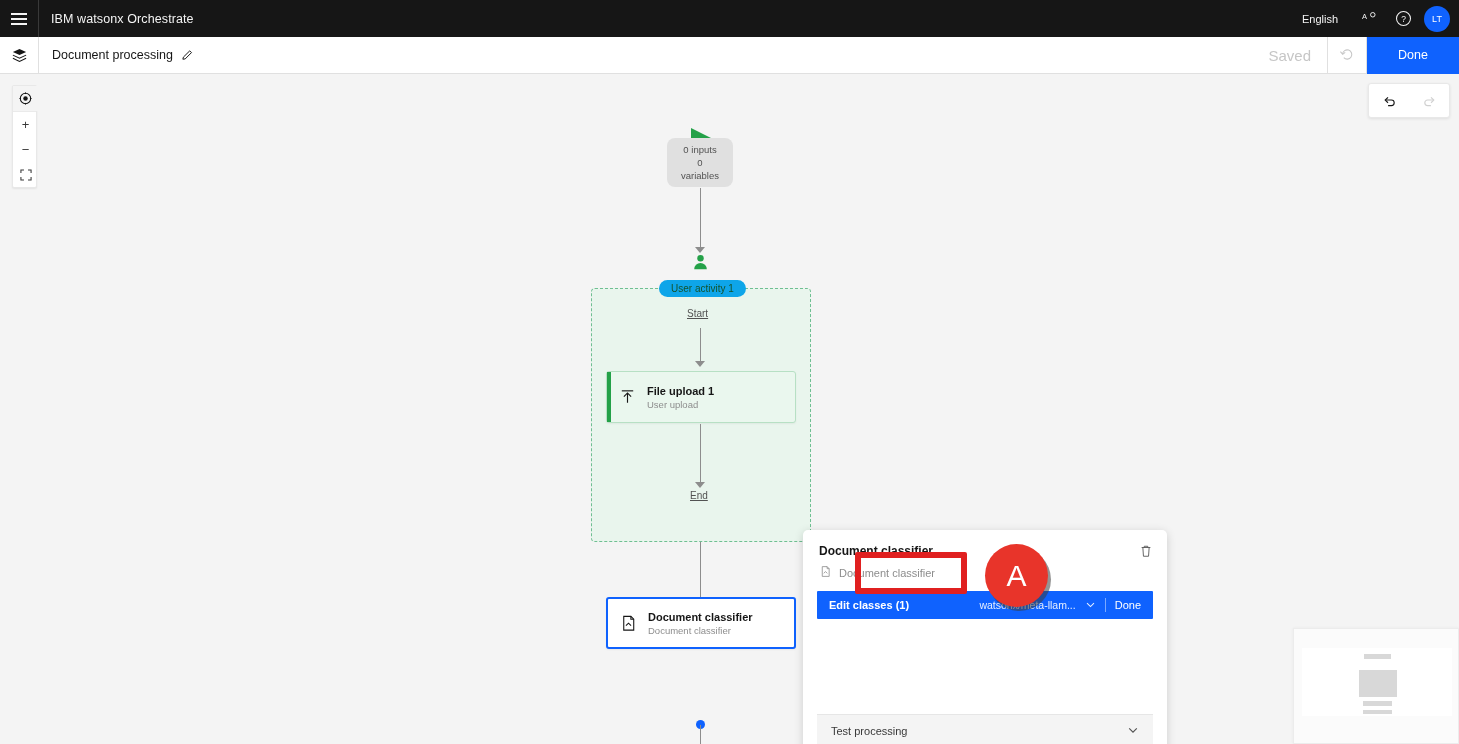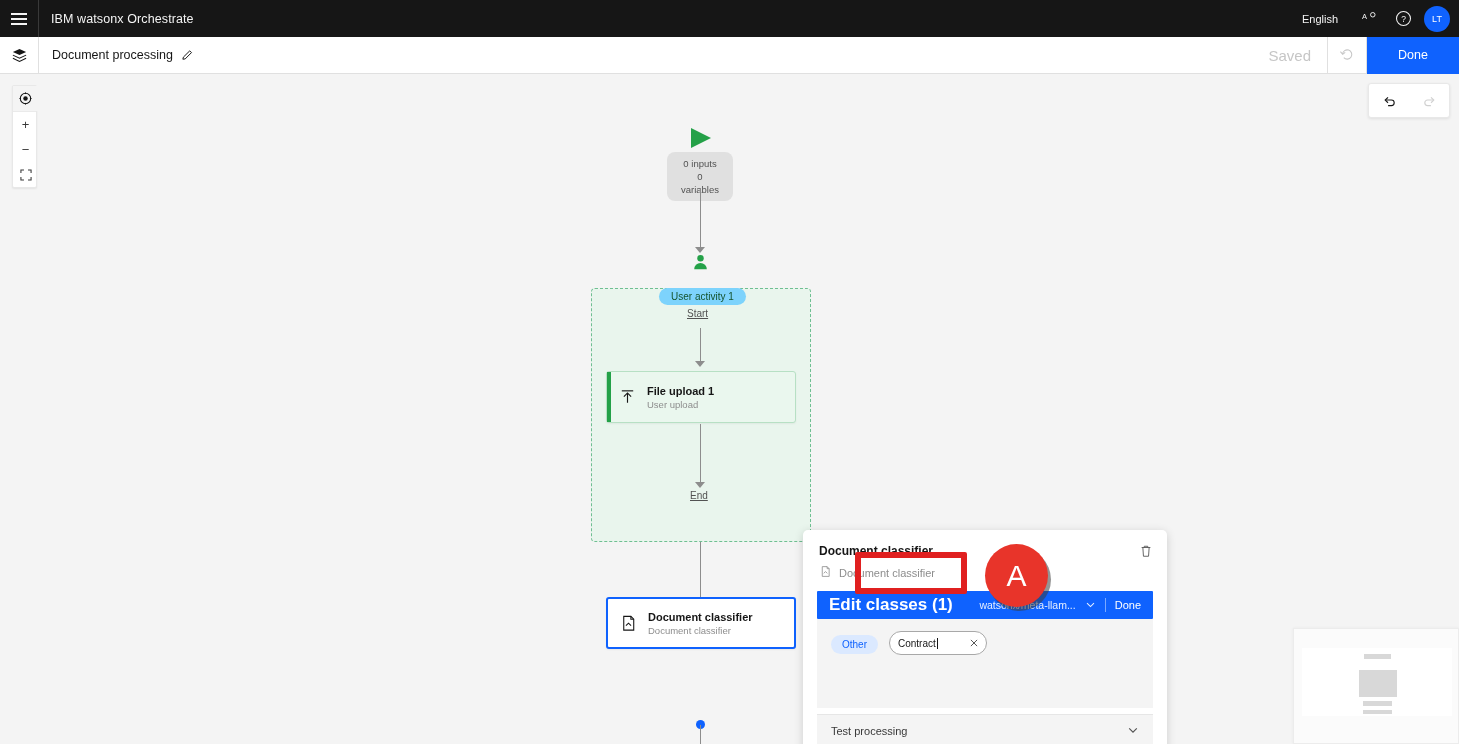--- a/index.html
+++ b/index.html
@@ -120,22 +120,22 @@
     position: absolute; width: 0; height: 0;
     border-left: 5px solid transparent; border-right: 5px solid transparent;
     border-top: 6px solid #8d8d8d;
   }
   .playicon { position: absolute; }
   .useract-group {
     position: absolute; border: 1.5px dashed #6fbf92; border-radius: 4px;
     background: rgba(224,245,232,.55);
   }
   .ua-label {
-    position: absolute; background: #7dd3fc; color: #14532d; font-size: 10px;
-    border-radius: 10px; padding: 3px 12px; font-weight: 500; margin-top: 8px;
+    position: absolute; background: #0ea5e9; color: #14532d; font-size: 10px;
+    border-radius: 10px; padding: 3px 12px; font-weight: 500;
   }
   .se-label { position: absolute; font-size: 10px; color: #525252; text-decoration: underline; }
 
   .card-node {
     position: absolute; width: 190px; height: 52px; background: #eaf7ee;
     border: 1px solid #b7e0c4; border-radius: 3px; display: flex; align-items: center;
     box-shadow: 0 1px 2px rgba(0,0,0,.05);
   }
   .card-node .accent {
     position: absolute; left: 0; top: 0; bottom: 0; width: 4px; background: #24a148;
@@ -165,21 +165,21 @@
     font-size: 11px; color: #8d8d8d; display: flex; align-items: center; gap: 7px;
     margin-top: 7px;
   }
   .trash { position: absolute; right: 14px; top: 14px; cursor: pointer; }
 
   .blue-bar {
     position: absolute; left: 14px; top: 61px; width: 336px; height: 28px;
     background: #0f62fe; color: #fff; display: flex; align-items: center;
     padding: 0 12px; border-radius: 1px;
   }
-  .blue-bar .bb-title { font-size: 17px; font-weight: 700; }
+  .blue-bar .bb-title { font-size: 11px; font-weight: 700; }
   .blue-bar .bb-right { margin-left: auto; display: flex; align-items: center; gap: 9px; }
   .bb-model { font-size: 10.5px; color: #e6efff; cursor: pointer; }
   .bb-vdiv { width: 1px; height: 14px; background: #7aa8ff; }
   .bb-done { font-size: 11px; color: #fff; cursor: pointer; }
 
   .classes-area {
     position: absolute; left: 14px; top: 89px; width: 336px; height: 89px;
     background: #f4f4f4;
   }
   .chip-other {
@@ -318,21 +318,21 @@
     </div>
 
     <div class="flow">
 
       <div class="playicon" style="left:688px; top:52px;">
         <svg width="25" height="22" viewBox="0 0 25 22">
             <path d="M3 1 L23 11 L3 21 Z" fill="#24a148"></path>
           </svg>
       </div>
 
-      <div class="node-pill" style="left:667px; top:77px; width:66px;">
+      <div class="node-pill" style="left:667px; top:63px; width:66px;">
         <div>0 inputs</div>
         <div>0 variables</div>
       </div>
 
       <div class="conn" style="left:700px; top:113px; height:62px;"></div>
       <div class="arrowhead" style="left:695px; top:172px;"></div>
 
       <div class="playicon" style="left:691px; top:178px;">
         <svg width="19" height="19" viewBox="0 0 20 20">
           <circle cx="10" cy="5.6" r="3.4" fill="#24a148"></circle>
@@ -414,32 +414,20 @@
           <span>
             <svg width="11" height="11" viewBox="0 0 12 12">
                 <path d="M2.2 4.4 L6 8.2 L9.8 4.4" fill="none" stroke="#e6efff" stroke-width="1.15"></path>
               </svg>
           </span>
           <span class="bb-vdiv"></span>
           <span class="bb-done">Done</span>
         </div>
       </div>
 
-      <div class="classes-area">
-        <div class="chip-other">Other</div>
-        <div class="chip-input">
-          <span class="val">Contract</span>
-          <span class="caret"></span>
-          <span class="xdel">
-            <svg width="8" height="8" viewBox="0 0 9 9">
-                <path d="M1 1 L8 8 M8 1 L1 8" stroke="#525252" stroke-width="1.1"></path>
-              </svg>
-          </span>
-        </div>
-      </div>
 
       <div class="test-row">
         <span>Test processing</span>
         <span class="chev">
           <svg width="12" height="12" viewBox="0 0 12 12">
               <path d="M2.2 4.4 L6 8.2 L9.8 4.4" fill="none" stroke="#525252" stroke-width="1.15"></path>
             </svg>
         </span>
       </div>
     </div>

